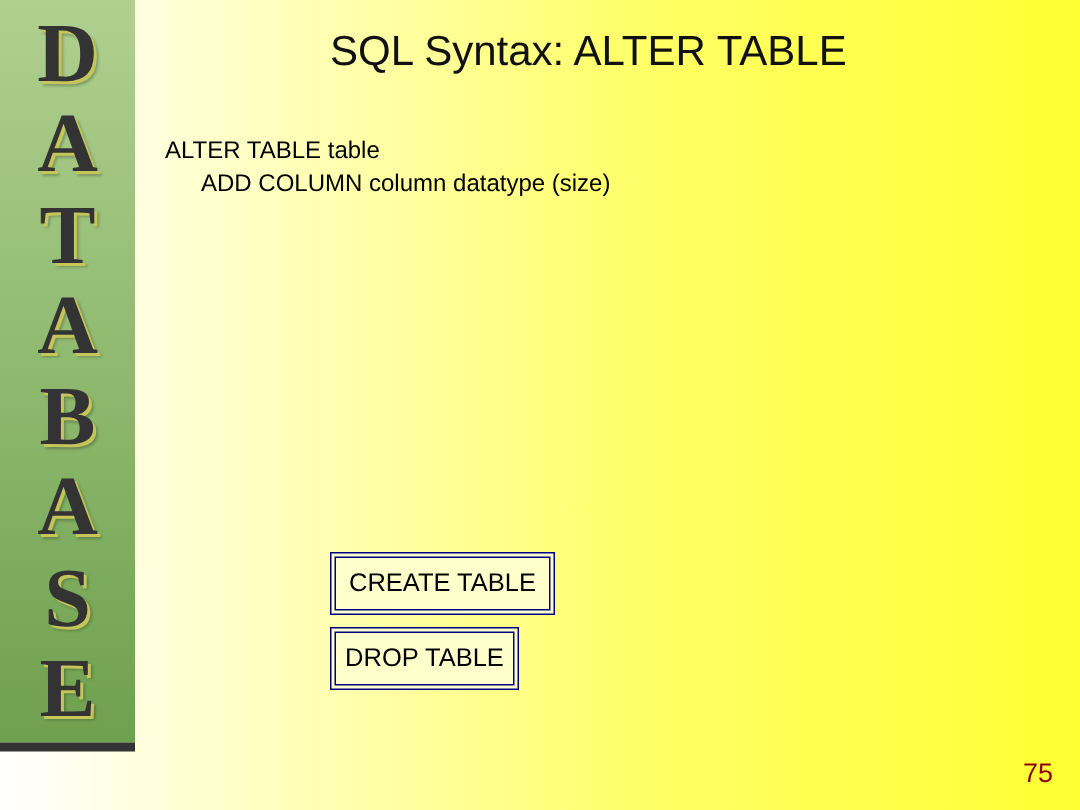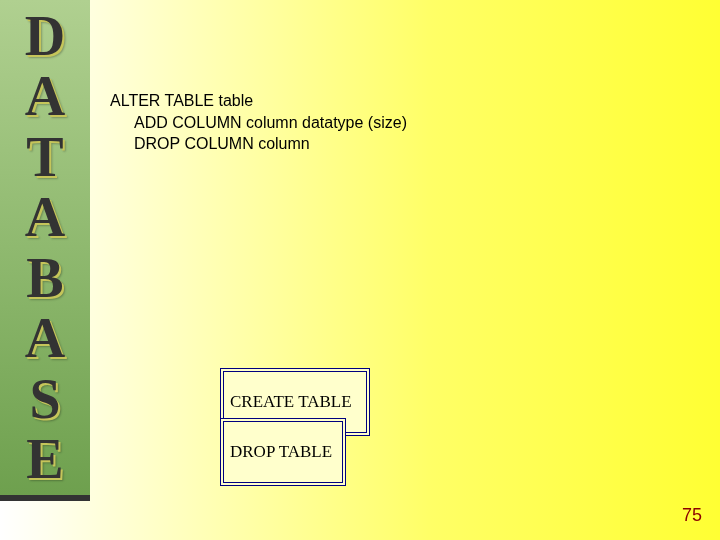--- a/index.html
+++ b/index.html
@@ -58,23 +58,23 @@
     left: 10px; top: 405px;
     font-size: 18px;
     color: #000;
   }
   .btn {
     position: absolute;
     background: #ffffcc;
     border: 4px double #000080;
     font-size: 17px;
     color: #000;
-    padding: 20px 6px;
+    text-align: center;
+    padding: 7px 6px;
     cursor: pointer;
-    font-family: Liberation Serif, serif;
   }
   .btn-create { left: 120px; top: 368px; width: 150px; }
   .btn-drop   { left: 120px; top: 418px; width: 126px; }
   .page-num {
     position: absolute;
     right: 18px; bottom: 14px;
     font-size: 18px;
     color: #8b0000;
   }
 </style>
@@ -89,25 +89,25 @@
     <div class="side-letter">T</div>
     <div class="side-letter">A</div>
     <div class="side-letter">B</div>
     <div class="side-letter">A</div>
     <div class="side-letter">S</div>
     <div class="side-letter">E</div>
   </div>
   <div class="side-underline"></div>
 
   <div class="content">
+    <div class="title">SQL Syntax: ALTER TABLE</div>
 
     <div class="syntax-block">
       <div>ALTER TABLE table</div>
       <div class="syntax-line2">ADD COLUMN column datatype (size)</div>
-      <div class="syntax-line3">DROP COLUMN column</div>
     </div>
 
 
     <div class="btn btn-create">CREATE TABLE</div>
     <div class="btn btn-drop">DROP TABLE</div>
 
     <div class="page-num">75</div>
   </div>
 
 </div>

